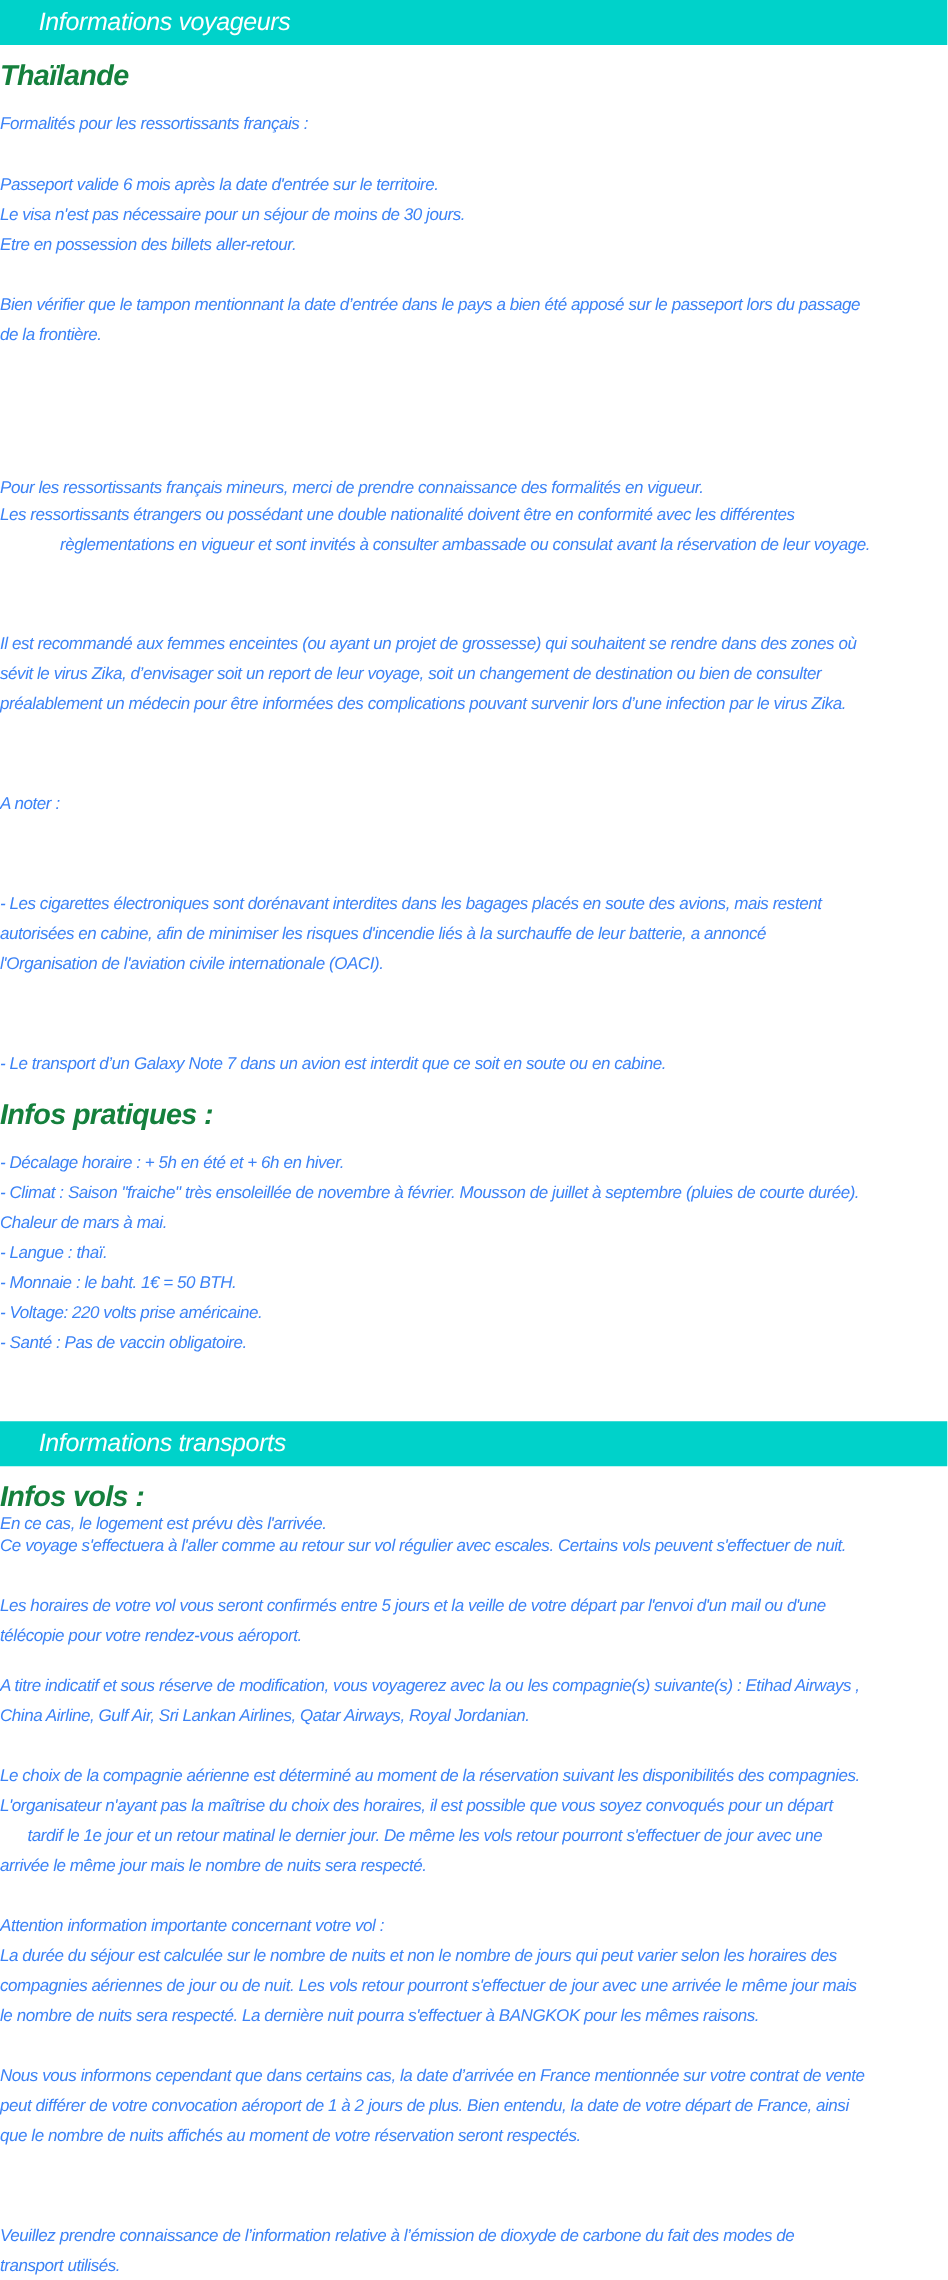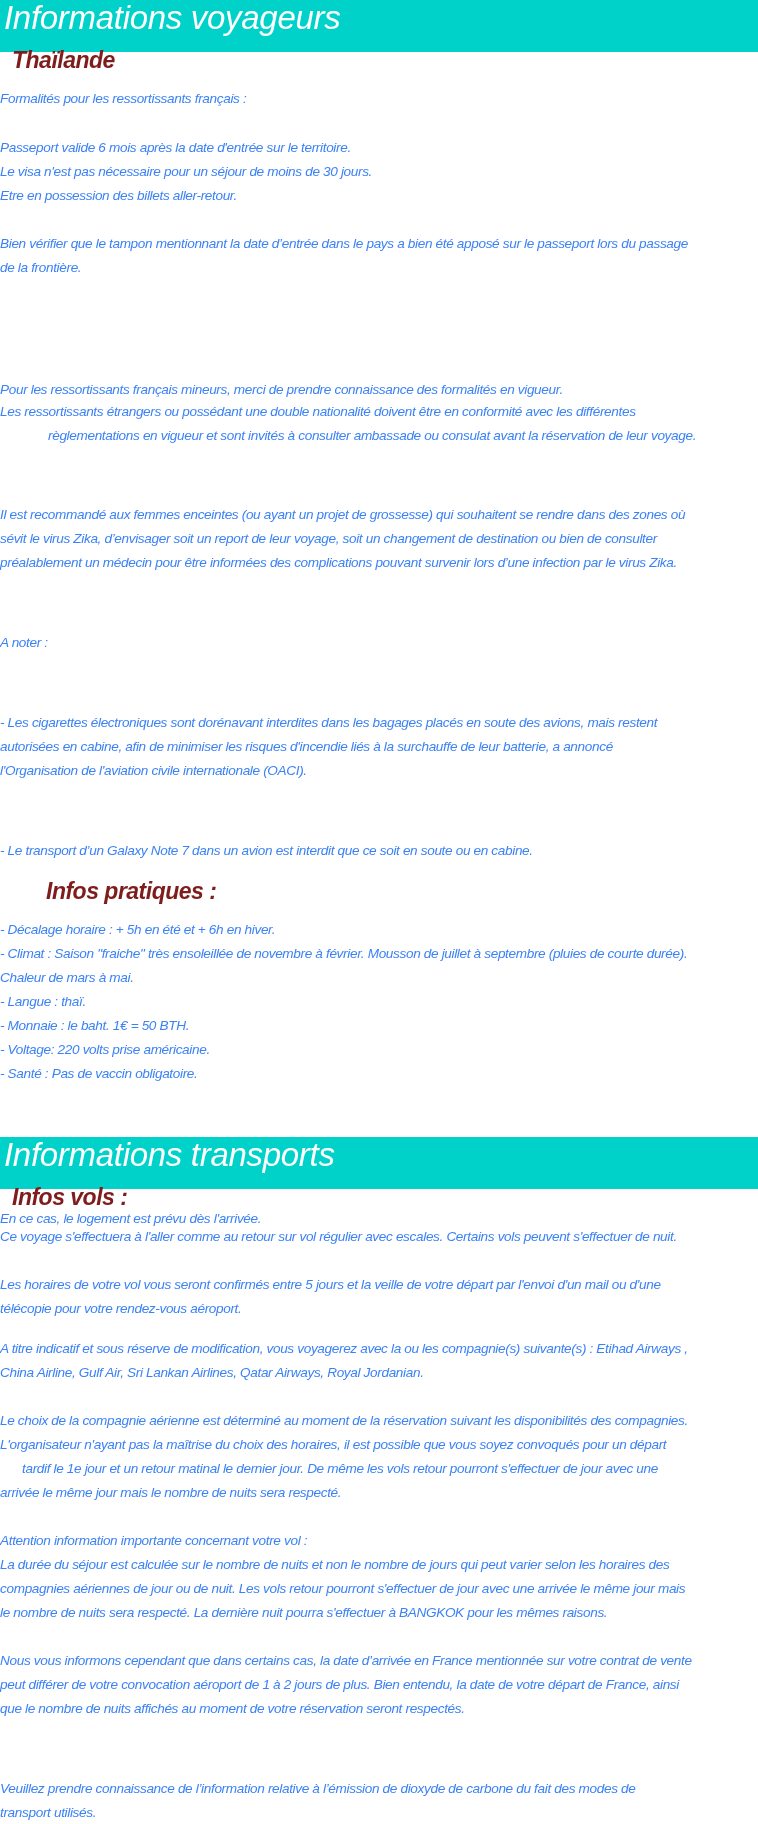--- a/index.html
+++ b/index.html
@@ -12,34 +12,34 @@
       height: 1824px;
       overflow: hidden;
       font-family: "Liberation Sans", "DejaVu Sans", sans-serif;
       color: #555555;
       position: relative;
     }
     .band {
       position: absolute;
       left: 0;
       width: 758px;
-      height: 52px;
+      height: 36px;
       background: #00d2ca;
       color: #ffffff;
       font-style: italic;
-      font-size: 33px;
+      font-size: 20px;
       line-height: 36px;
-      padding-left: 4px;
+      padding-left: 31px;
       box-sizing: border-box;
       letter-spacing: -0.3px;
     }
     .h2 {
       position: absolute;
-      left: 12px;
-      color: #7f1d1d;
+      left: 0;
+      color: #15803d;
       font-style: italic;
       font-weight: bold;
       font-size: 23px;
       line-height: 30px;
       letter-spacing: -0.5px;
     }
     .p {
       position: absolute;
       left: 0;
       width: 758px;
@@ -86,21 +86,21 @@
 <div class="p" style="top:631px;">A noter :</div>
 
 <div>
   <div class="p" style="top:711px;">- Les cigarettes électroniques sont dorénavant interdites dans les bagages placés en soute des avions, mais restent</div>
   <div class="p" style="top:735px;">autorisées en cabine, afin de minimiser les risques d'incendie liés à la surchauffe de leur batterie, a annoncé</div>
   <div class="p" style="top:759px;">l'Organisation de l'aviation civile internationale (OACI).</div>
 </div>
 
 <div class="p" style="top:839px;">- Le transport d’un Galaxy Note 7 dans un avion est interdit que ce soit en soute ou en cabine.</div>
 
-<div class="h2" style="top:876px;padding-left:34px;">Infos pratiques :</div>
+<div class="h2" style="top:876px;">Infos pratiques :</div>
 <div>
   <div class="p" style="top:918px;">- Décalage horaire :  + 5h en été et + 6h en hiver.</div>
   <div class="p" style="top:942px;">- Climat : Saison "fraiche" très ensoleillée de novembre à février. Mousson de juillet à septembre (pluies de courte durée).</div>
   <div class="p" style="top:966px;">Chaleur de mars à mai.</div>
   <div class="p" style="top:990px;">- Langue : thaï.</div>
   <div class="p" style="top:1014px;">- Monnaie : le baht. 1€ = 50 BTH.</div>
   <div class="p" style="top:1038px;">- Voltage: 220 volts prise américaine.</div>
   <div class="p" style="top:1062px;">- Santé : Pas de vaccin obligatoire.</div>
 </div>
 

